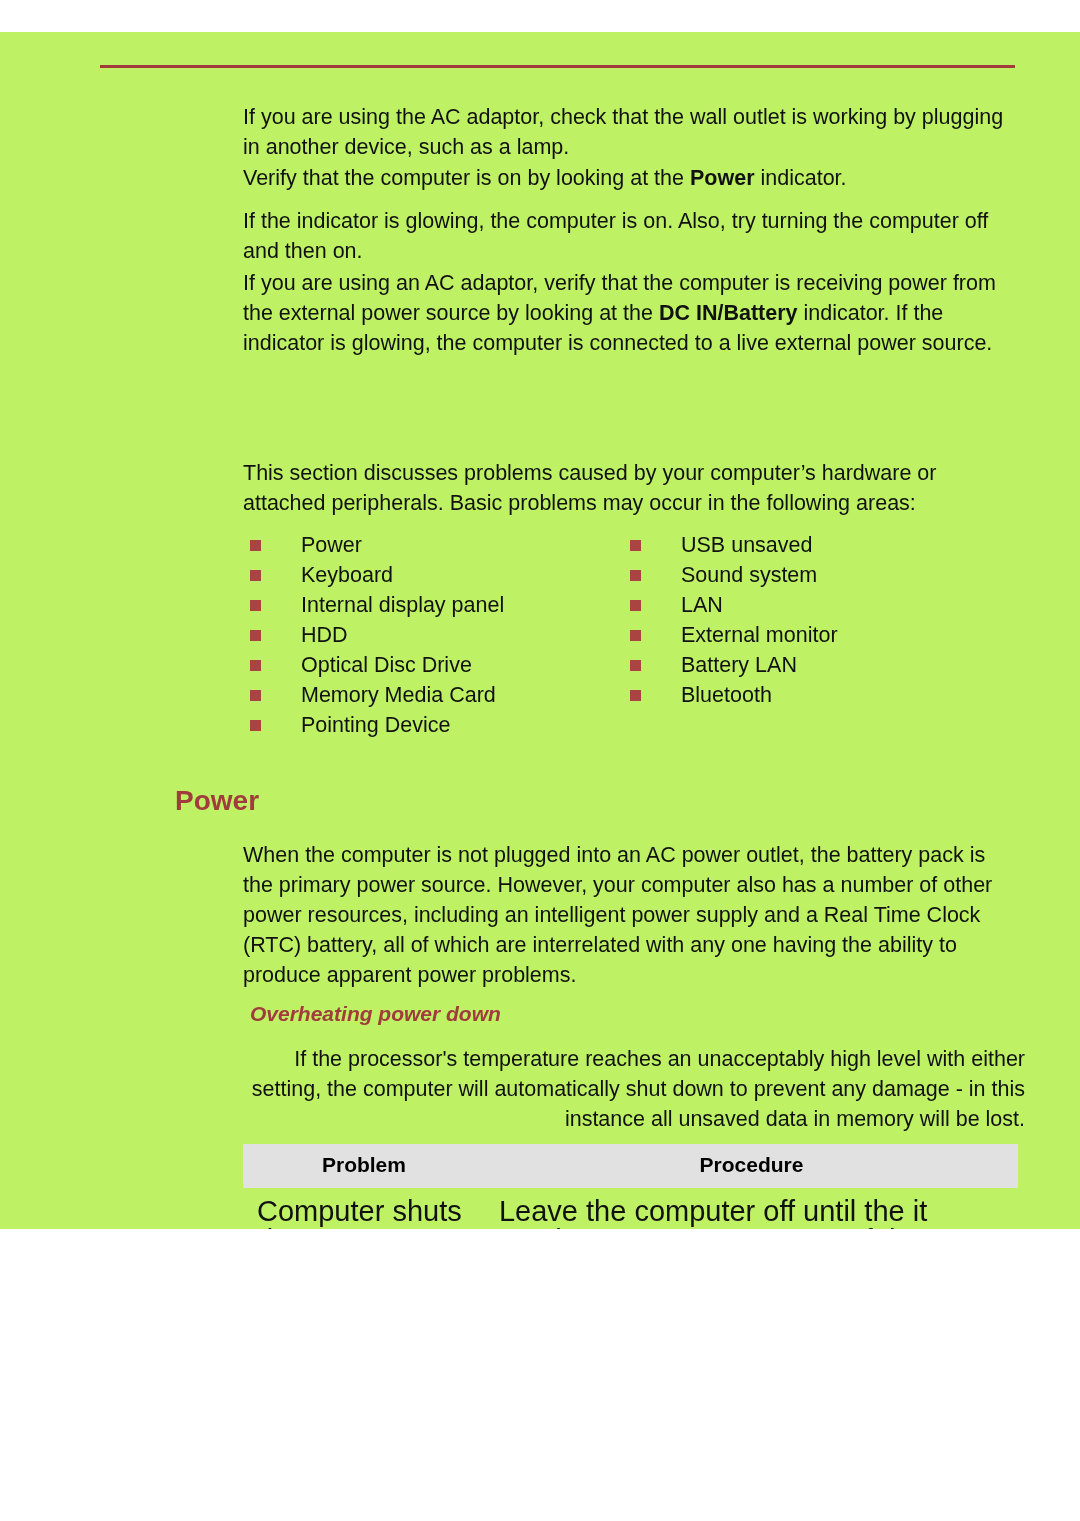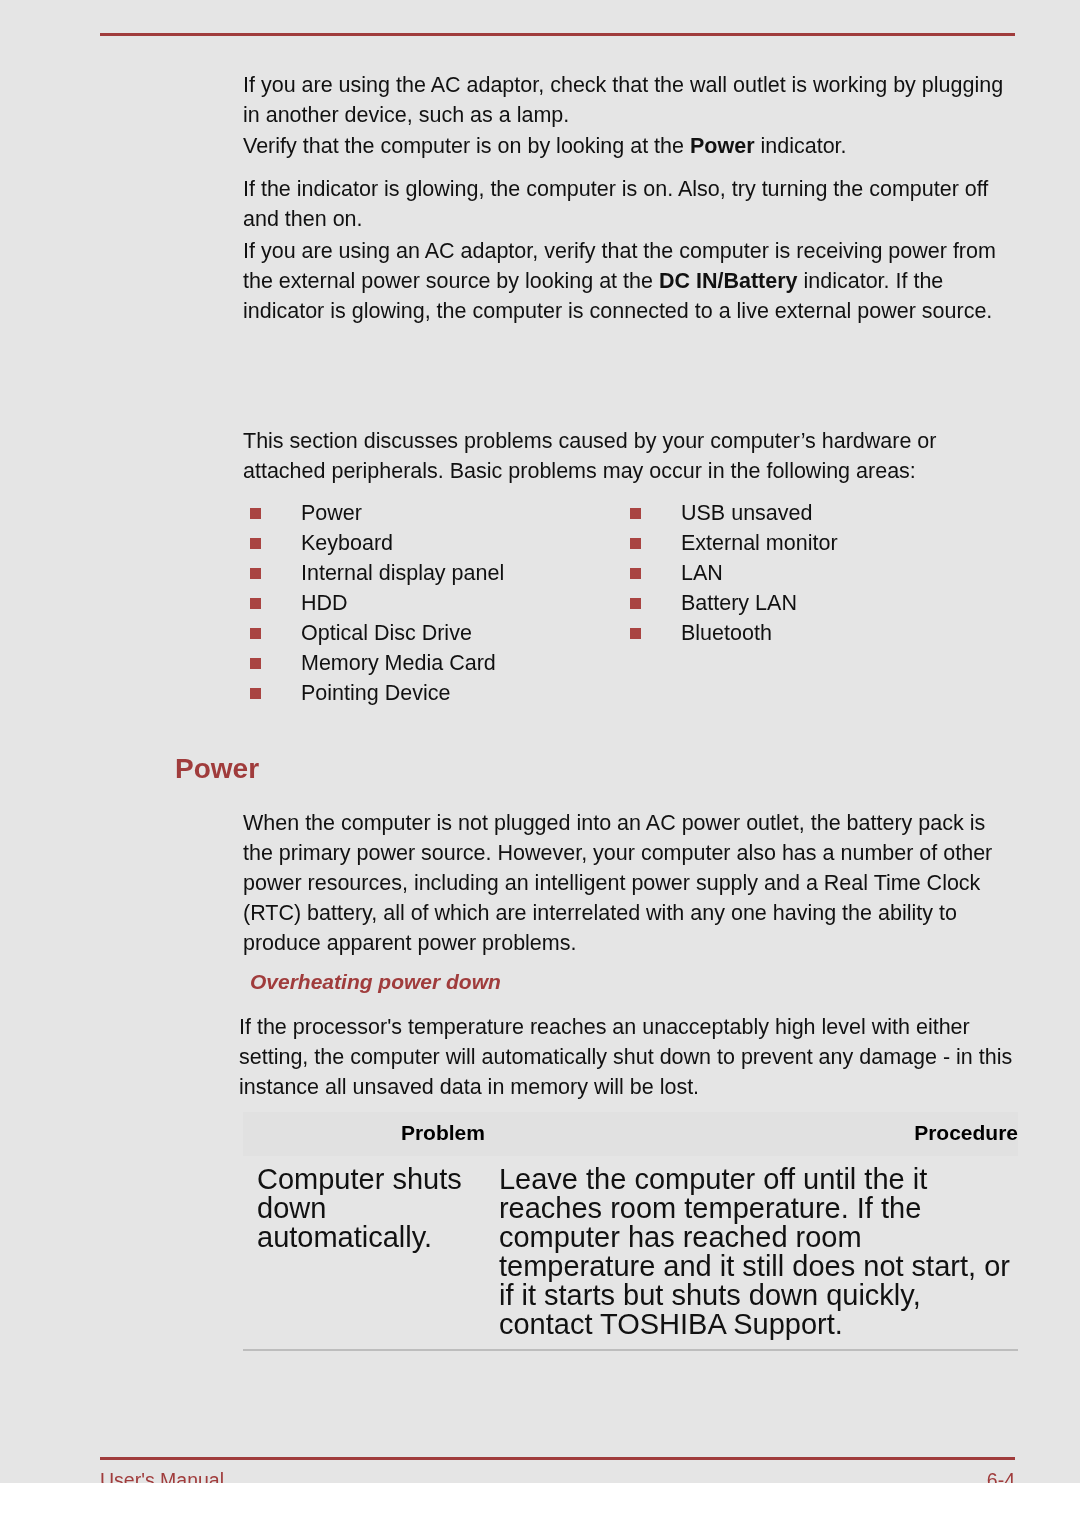--- a/index.html
+++ b/index.html
@@ -7,24 +7,25 @@
     padding: 0;
     background: #ffffff;
   }
   body {
     font-family: "Liberation Sans", sans-serif;
     color: #000000;
   }
   .page {
     position: relative;
     width: 1080px;
-    height: 1483px;
-    background: #e5e5e5;
+    height: 1197px;
+    background: #bef264;
     overflow: hidden;
     box-sizing: border-box;
+    margin-top: 32px;
   }
 
   
   .rule-top {
     position: absolute;
     left: 100px;
     top: 33px;
     width: 915px;
     height: 3px;
     background: #a03c3c;
@@ -138,21 +139,21 @@
     position: absolute;
     left: 243px;
     top: 1112px;
     width: 775px;
     border-collapse: collapse;
   }
   .tbl th {
     background: #e1e1e1;
     font-size: 21px;
     font-weight: bold;
-    text-align: right;
+    text-align: center;
     padding: 9px 0 11px 0;
     color: #000000;
     border: none;
   }
   .tbl td {
     font-size: 29px;
     line-height: 29px;
     vertical-align: top;
     padding: 9px 8px 10px 14px;
     color: #111111;
@@ -220,45 +221,49 @@
     </div>
   </div>
 
   <div class="bullets col-right">
     <div class="bullet-row">
       <span class="bullet-mark"></span>
       <span class="bullet-label">USB unsaved</span>
     </div>
     <div class="bullet-row">
       <span class="bullet-mark"></span>
+      <span class="bullet-label">Sound system</span>
+    </div>
+    <div class="bullet-row">
+      <span class="bullet-mark"></span>
+      <span class="bullet-label">LAN</span>
+    </div>
+    <div class="bullet-row">
+      <span class="bullet-mark"></span>
       <span class="bullet-label">External monitor</span>
-    </div>
-    <div class="bullet-row">
-      <span class="bullet-mark"></span>
-      <span class="bullet-label">LAN</span>
     </div>
     <div class="bullet-row">
       <span class="bullet-mark"></span>
       <span class="bullet-label">Battery LAN</span>
     </div>
     <div class="bullet-row">
       <span class="bullet-mark"></span>
       <span class="bullet-label">Bluetooth</span>
     </div>
   </div>
 
   <h2 class="h-sub">Power</h2>
 
   <div class="blk" style="left:243px; top:808px;">
     <span>When the computer is not plugged into an AC power outlet, the battery pack is the primary power source. However, your computer also has a number of other power resources, including an intelligent power supply and a Real Time Clock (RTC) battery, all of which are interrelated with any one having the ability to produce apparent power problems.</span>
   </div>
 
   <h3 class="h-subsub">Overheating power down</h3>
 
-  <div class="blk" style="left:239px; top:1012px;">
+  <div class="blk" style="left:250px; top:1012px;text-align:right;">
     <span>If the processor's temperature reaches an unacceptably high level with either setting, the computer will automatically shut down to prevent any damage - in this instance all unsaved data in memory will be lost.</span>
   </div>
 
   <table class="tbl">
     <thead>
       <tr>
         <th class="col-problem">Problem</th>
         <th class="col-procedure">Procedure</th>
       </tr>
     </thead>

